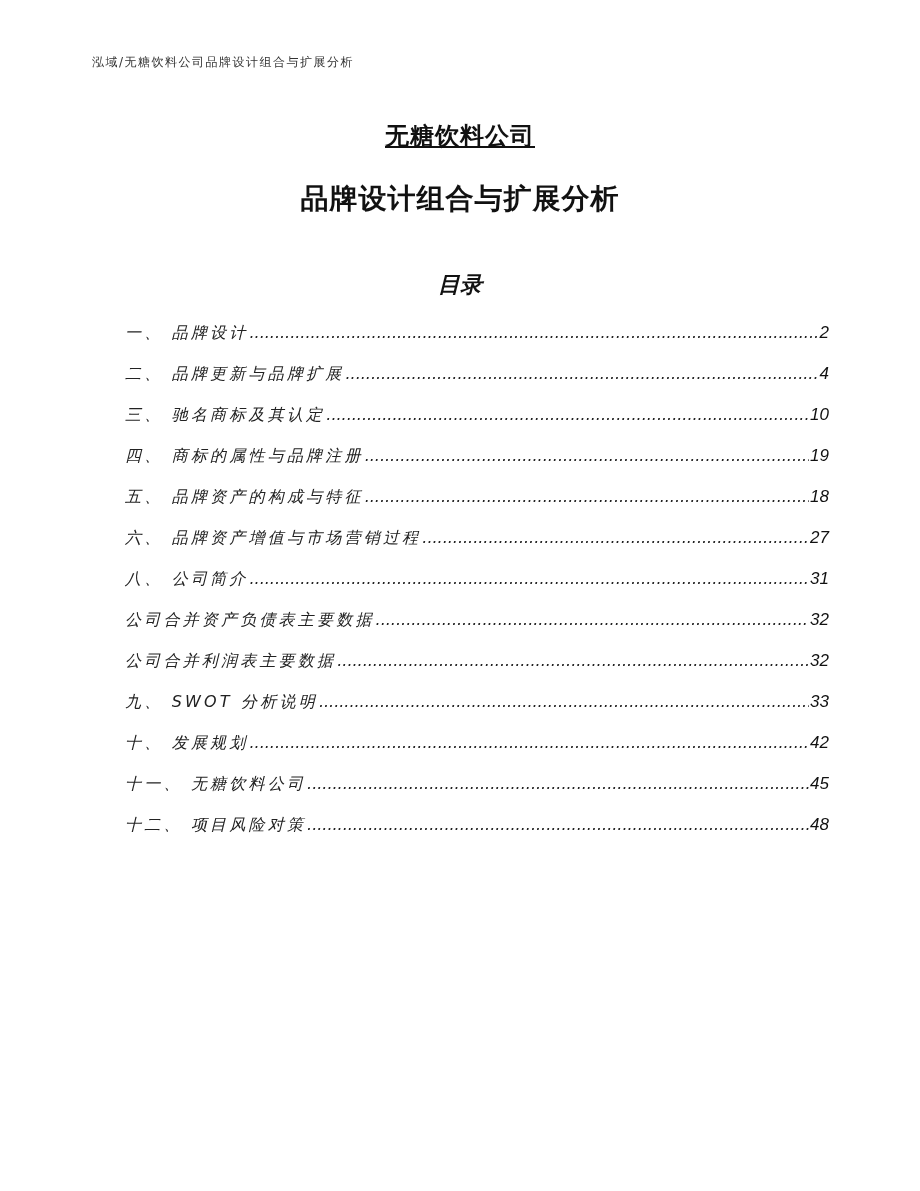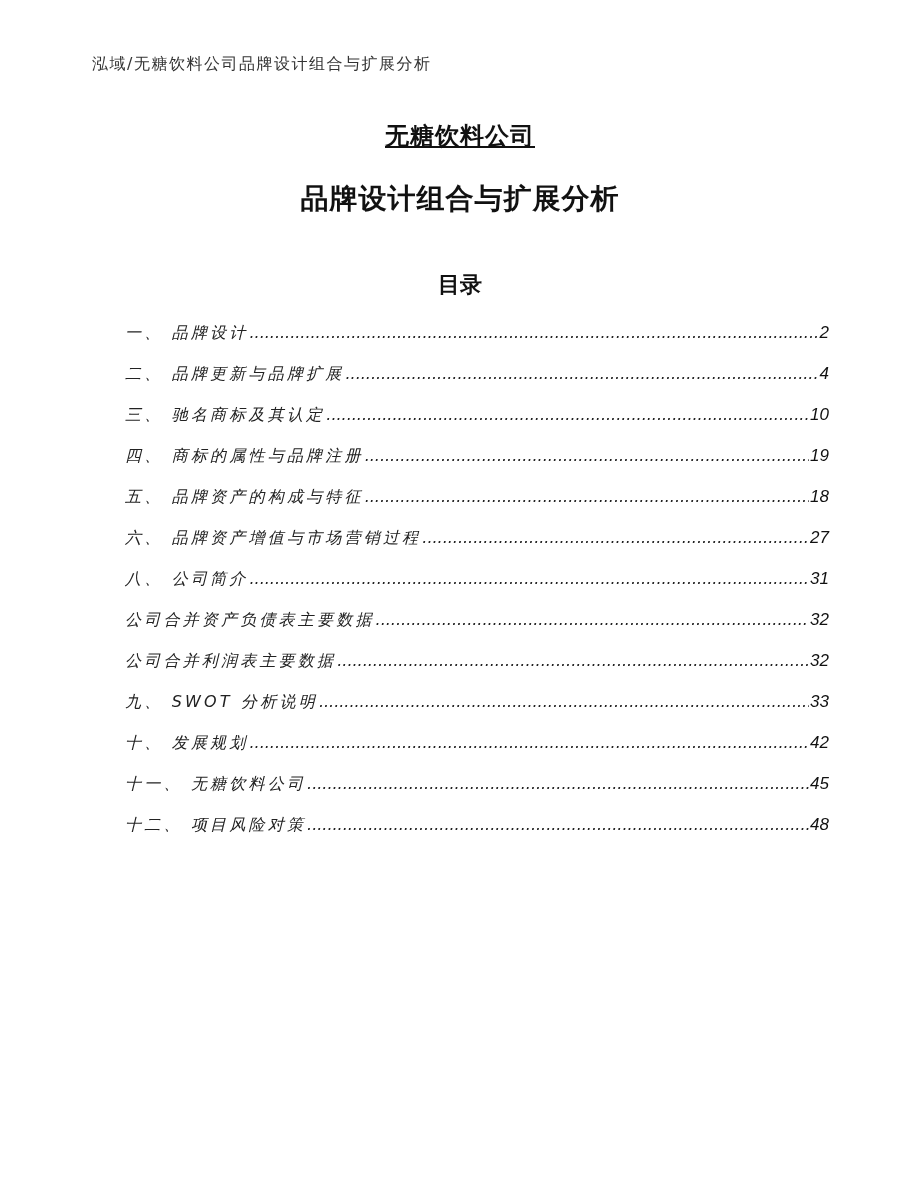--- a/index.html
+++ b/index.html
@@ -1,25 +1,25 @@
 <!DOCTYPE html>
 <html><head>
 <meta charset="utf-8">
 <style>
   html, body { margin: 0; padding: 0; background: #ffffff; }
   body { width: 920px; height: 1191px; position: relative; overflow: hidden;
          font-family: "DejaVu Sans", "Liberation Sans", sans-serif; color: #111; }
-  .header { position: absolute; left: 92px; top: 54px; font-size: 16px; color: #333;
+  .header { position: absolute; left: 92px; top: 54px; font-size: 12px; color: #333;
             letter-spacing: 1.5px; text-align: right; }
   .title1 { position: absolute; left: 0; width: 920px; top: 120px; text-align: center;
             font-size: 24px; font-weight: bold; letter-spacing: 1px; text-decoration: underline; }
   .title2 { position: absolute; left: 0; width: 920px; top: 180px; text-align: center;
             font-size: 28px; font-weight: bold; letter-spacing: 1px; }
   .toc-title { position: absolute; left: 0; width: 920px; top: 270px; text-align: center;
-               font-size: 22px; font-weight: bold; }
+               font-size: 22px; font-weight: bold; font-style: italic; }
   .toc { position: absolute; left: 125px; width: 704px; top: 323px; }
   .toc-row { display: flex; align-items: baseline; height: 41px; font-size: 16px; font-style: italic; }
   .toc-label { white-space: nowrap; letter-spacing: 3.2px; color: #222; }
   .toc-dots { flex: 1; overflow: hidden; white-space: nowrap; color: #222; letter-spacing: 0px; margin: 0 1px; }
   .toc-dots::before { content: "........................................................................................................................................................................................................"; }
   .toc-page { white-space: nowrap; font-family: "Liberation Sans", sans-serif; font-size: 17px; color: #111; }
 </style>
 </head>
 <body>
 

